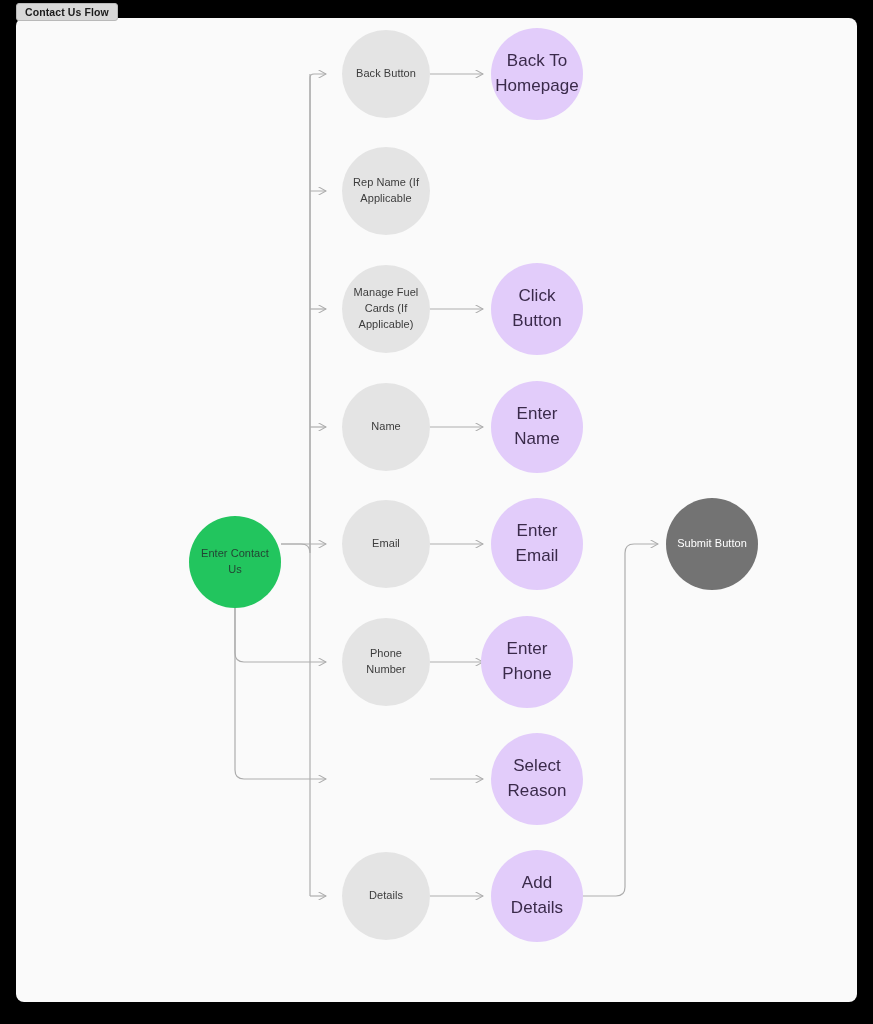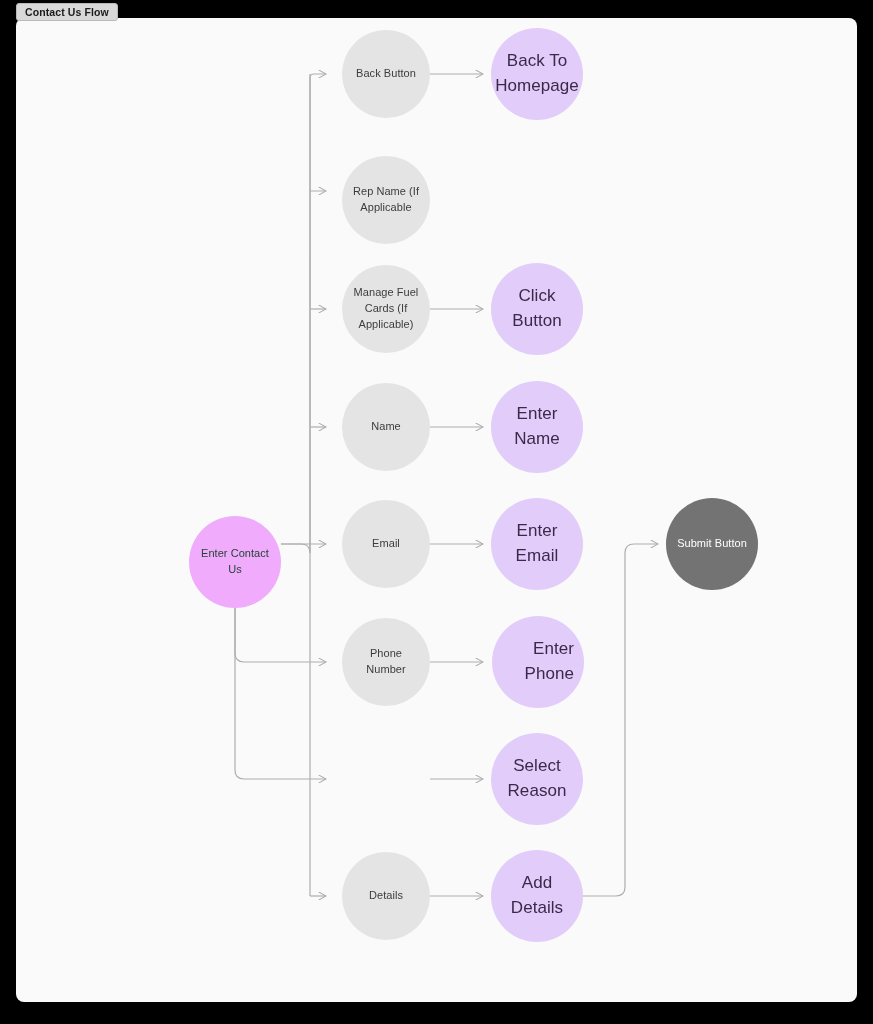--- a/index.html
+++ b/index.html
@@ -72,21 +72,21 @@
     box-sizing: border-box;
     line-height: 1.45;
     letter-spacing: 0.05px;
   }
   .node .label {
     padding: 0 10px;
     white-space: pre-line;
   }
 
   .node.start {
-    background: #f0abfc;
+    background: #22c55e;
     color: #234434;
     font-size: 11px;
   }
   .node.step {
     background: #e4e4e4;
     color: #3c3c3c;
     font-size: 11px;
   }
   .node.action {
     background: #e2ccfa;
@@ -151,21 +151,21 @@
 
     <div class="node step" style="left:326px; top:12px; width:88px; height:88px;">
       <span class="label">Back Button</span>
     </div>
 
     <div class="node action" style="left:475px; top:10px; width:92px; height:92px;">
       <span class="label">Back To
 Homepage</span>
     </div>
 
-    <div class="node step" style="left:326px; top:138px; width:88px; height:88px;">
+    <div class="node step" style="left:326px; top:129px; width:88px; height:88px;">
       <span class="label">Rep Name (If
 Applicable</span>
     </div>
 
     <div class="node step" style="left:326px; top:247px; width:88px; height:88px;">
       <span class="label">Manage Fuel
 Cards (If
 Applicable)</span>
     </div>
 
@@ -186,21 +186,21 @@
     </div>
 
     <div class="node action" style="left:475px; top:480px; width:92px; height:92px;">
       <span class="label">Enter Email</span>
     </div>
 
     <div class="node step" style="left:326px; top:600px; width:88px; height:88px;">
       <span class="label">Phone Number</span>
     </div>
 
-    <div class="node action" style="left:476px; top:598px; width:92px; height:92px;text-align:right;">
+    <div class="node action" style="left:465px; top:598px; width:92px; height:92px;">
       <span class="label">Enter Phone</span>
     </div>
 
 
     <div class="node action" style="left:475px; top:715px; width:92px; height:92px;">
       <span class="label">Select Reason</span>
     </div>
 
     <div class="node step" style="left:326px; top:834px; width:88px; height:88px;">
       <span class="label">Details</span>

